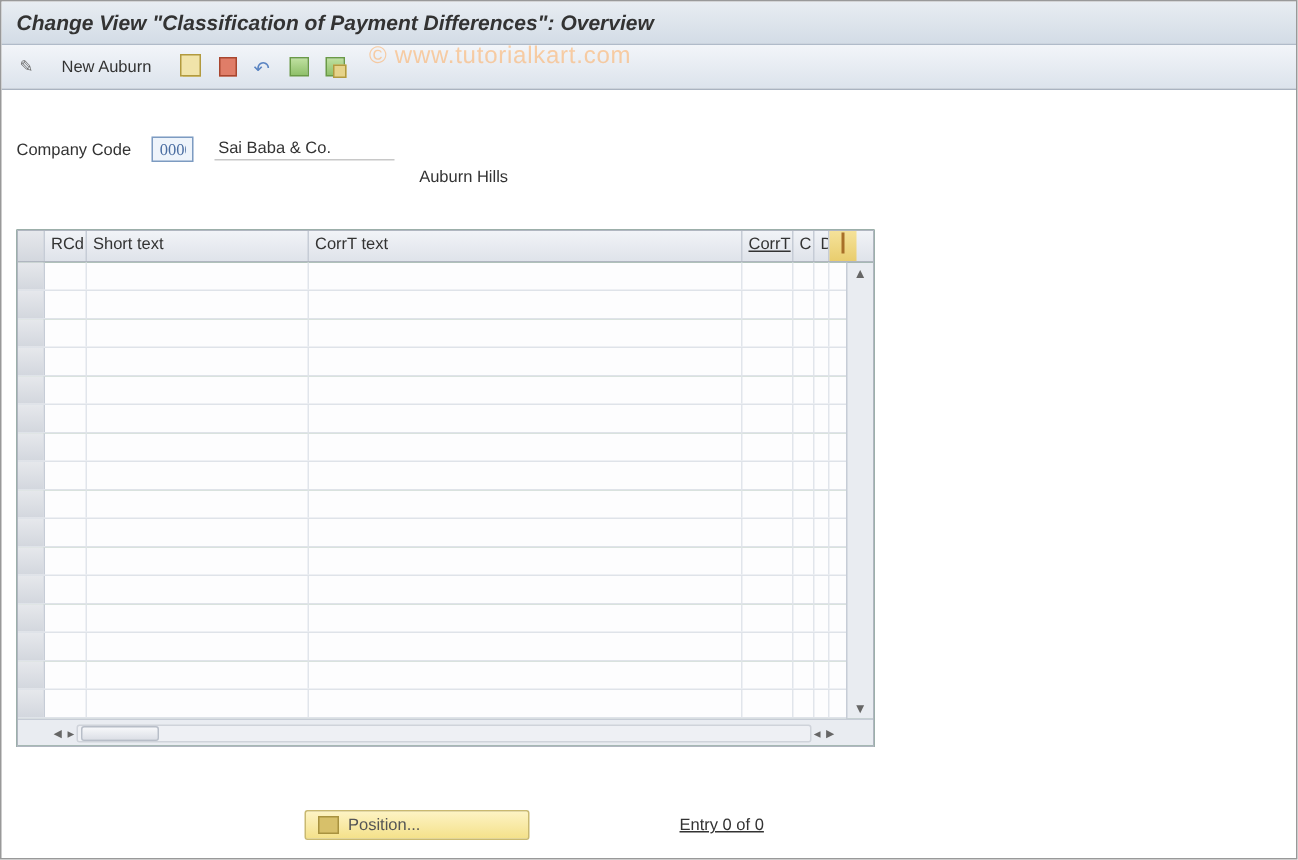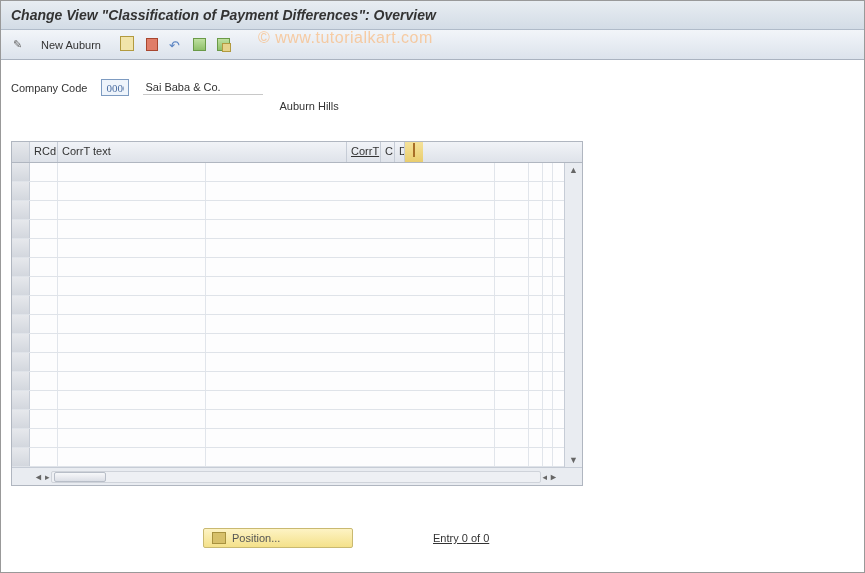--- a/index.html
+++ b/index.html
@@ -46,29 +46,29 @@
     .new-entries {
       padding: 2px 8px;
       margin-right: 6px;
       cursor: pointer;
       font-size: 11px;
       color: #333;
     }
     .watermark {
       position: absolute;
       top: 28px;
-      left: 257px;
+      left: 245px;
       color: rgba(255,165,80,0.5);
       font-size: 16px;
       font-weight: 500;
       pointer-events: none;
       letter-spacing: 0.5px;
     }
     .content {
-      padding: 2px 10px;
+      padding: 14px 10px;
     }
     .header-row {
       display: flex;
       align-items: center;
       gap: 14px;
       margin-bottom: 28px;
     }
     .header-row label { font-size: 11px; color: #333; }
     .cc-input {
       border: 1px solid #7d9bc1;
@@ -181,21 +181,21 @@
       top: 0;
       width: 52px;
       height: 100%;
       background: linear-gradient(#f7f8fa, #dcdfe6);
       border: 1px solid #b8bec8;
       border-radius: 2px;
     }
     .footer-row {
       display: flex;
       align-items: center;
-      gap: 80px;
+      gap: 100px;
       padding-left: 192px;
     }
     .position-btn {
       display: flex;
       align-items: center;
       gap: 6px;
       background: linear-gradient(#fdf3c4, #f4e18a);
       border: 1px solid #c9b971;
       border-radius: 2px;
       padding: 3px 34px 3px 8px;
@@ -257,20 +257,21 @@
     <label>Company Code</label>
     <input class="cc-input" value="0000" style="">
     <span class="ro-field">Sai Baba &amp; Co.</span>
     <span class="ro-field" style="min-width:90px;border-bottom:none;margin-top:37px;">Auburn Hills</span>
   </div>
 
   <div class="grid-container">
     <div class="grid-header">
       <div class="gh-cell sel"></div>
       <div class="gh-cell rcd">RCd</div>
+      <div class="gh-cell st">Short text</div>
       <div class="gh-cell lt">CorrT text</div>
       <div class="gh-cell ct">CorrT</div>
       <div class="gh-cell c">C</div>
       <div class="gh-cell d">D</div>
       <div class="gh-cell cfg"><span class="ic-cfg"></span></div>
     </div>
     <div class="grid-body">
       <div class="rows-area" id="rows-area">
           <div class="grid-row">
             <div class="gcell sel"></div>

